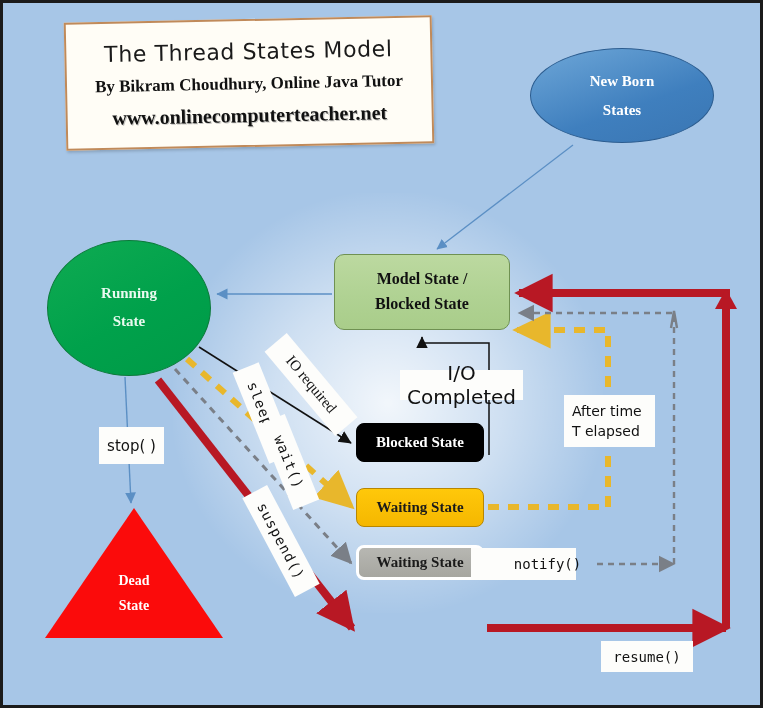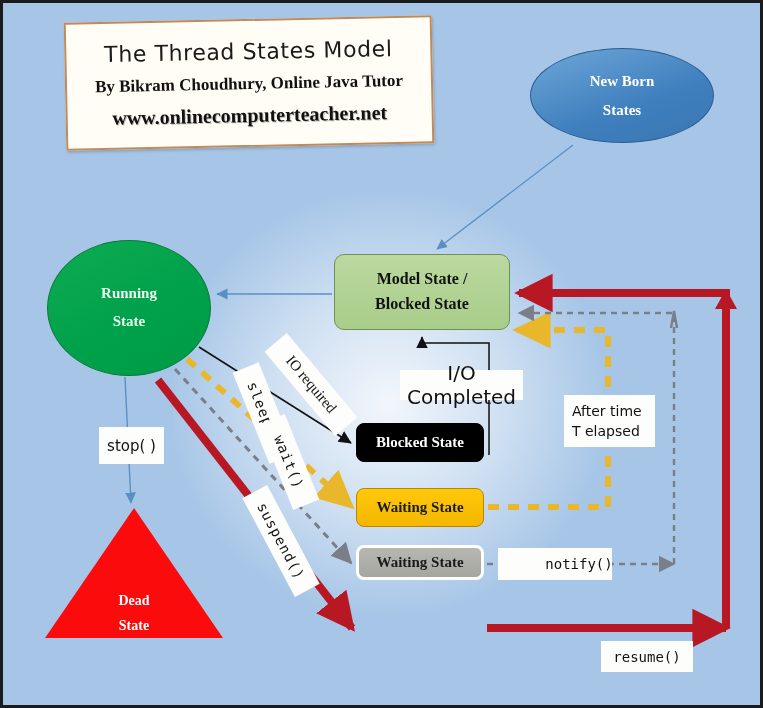--- a/index.html
+++ b/index.html
@@ -81,21 +81,21 @@
     border: 1px solid #6f9152; border-radius: 10px;
     color: #111; font-size: 16px; font-weight: 700;
     flex-direction: column; line-height: 1.55;
   }
 
   
   #dead-tri {
     left: 42px; top: 505px; width: 178px; height: 130px;
     background: #fb0b0b;
     clip-path: polygon(50% 0%, 100% 100%, 0% 100%);
-    align-items: flex-end; 
+    align-items: flex-end; padding-bottom: 20px;
   }
   #dead-tri .lbl {
     color:#fff; font-size: 14px; font-weight:700; line-height:1.8;
     text-align:center;
   }
 
   
   .sbox { left: 353px; width: 128px; height: 39px; border-radius: 8px;
           font-size: 15px; font-weight: 700; }
   #blocked   { top: 420px; background:#000000; border:1px solid #000;
@@ -126,21 +126,21 @@
     font-size:14px; transform: rotate(68deg); letter-spacing:1px;}
   #lbl-suspend { left:222px; top:524px; width:112px; height:28px;
     font-size:14px; transform: rotate(62deg); letter-spacing:1px;}
   #lbl-stop { left:96px; top:424px; width:65px; height:37px;
     font-size:15px; }
   #lbl-io-completed { left:397px; top:367px; width:123px; height:30px;
     font-size:20px; }
   #lbl-after-time { left:561px; top:392px; width:91px; height:52px;
     font-size:14px; flex-direction:column; line-height:1.45;
     align-items:flex-start; padding-left:8px; justify-content:center;}
-  #lbl-notify { left:495px; top:545px; width:114px; height:32px;
+  #lbl-notify { left:468px; top:545px; width:105px; height:32px;
     font-size:14px;padding-left:48px; }
   #lbl-resume { left:598px; top:610px; width:92px; height:31px;
     font-size:14px;margin-top:28px; }
 </style>
 </head>
 <body>
 
 <div id="canvas">
 
   <div id="glow"></div>

